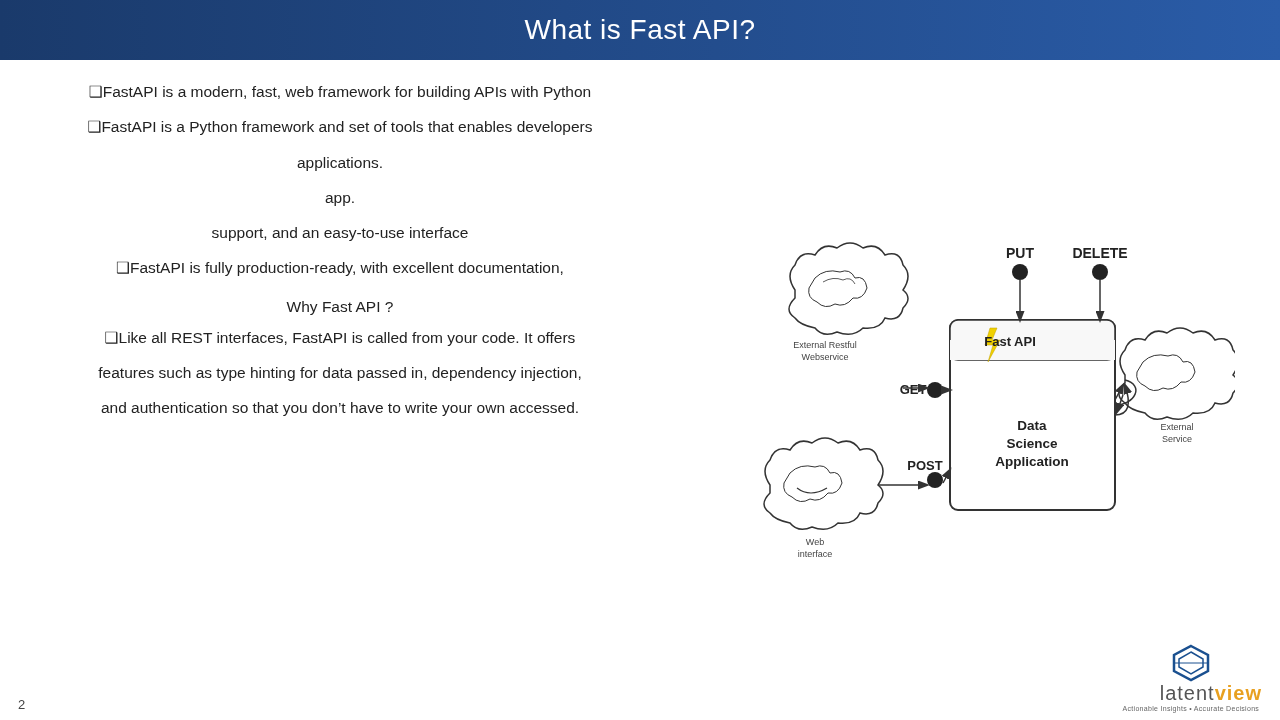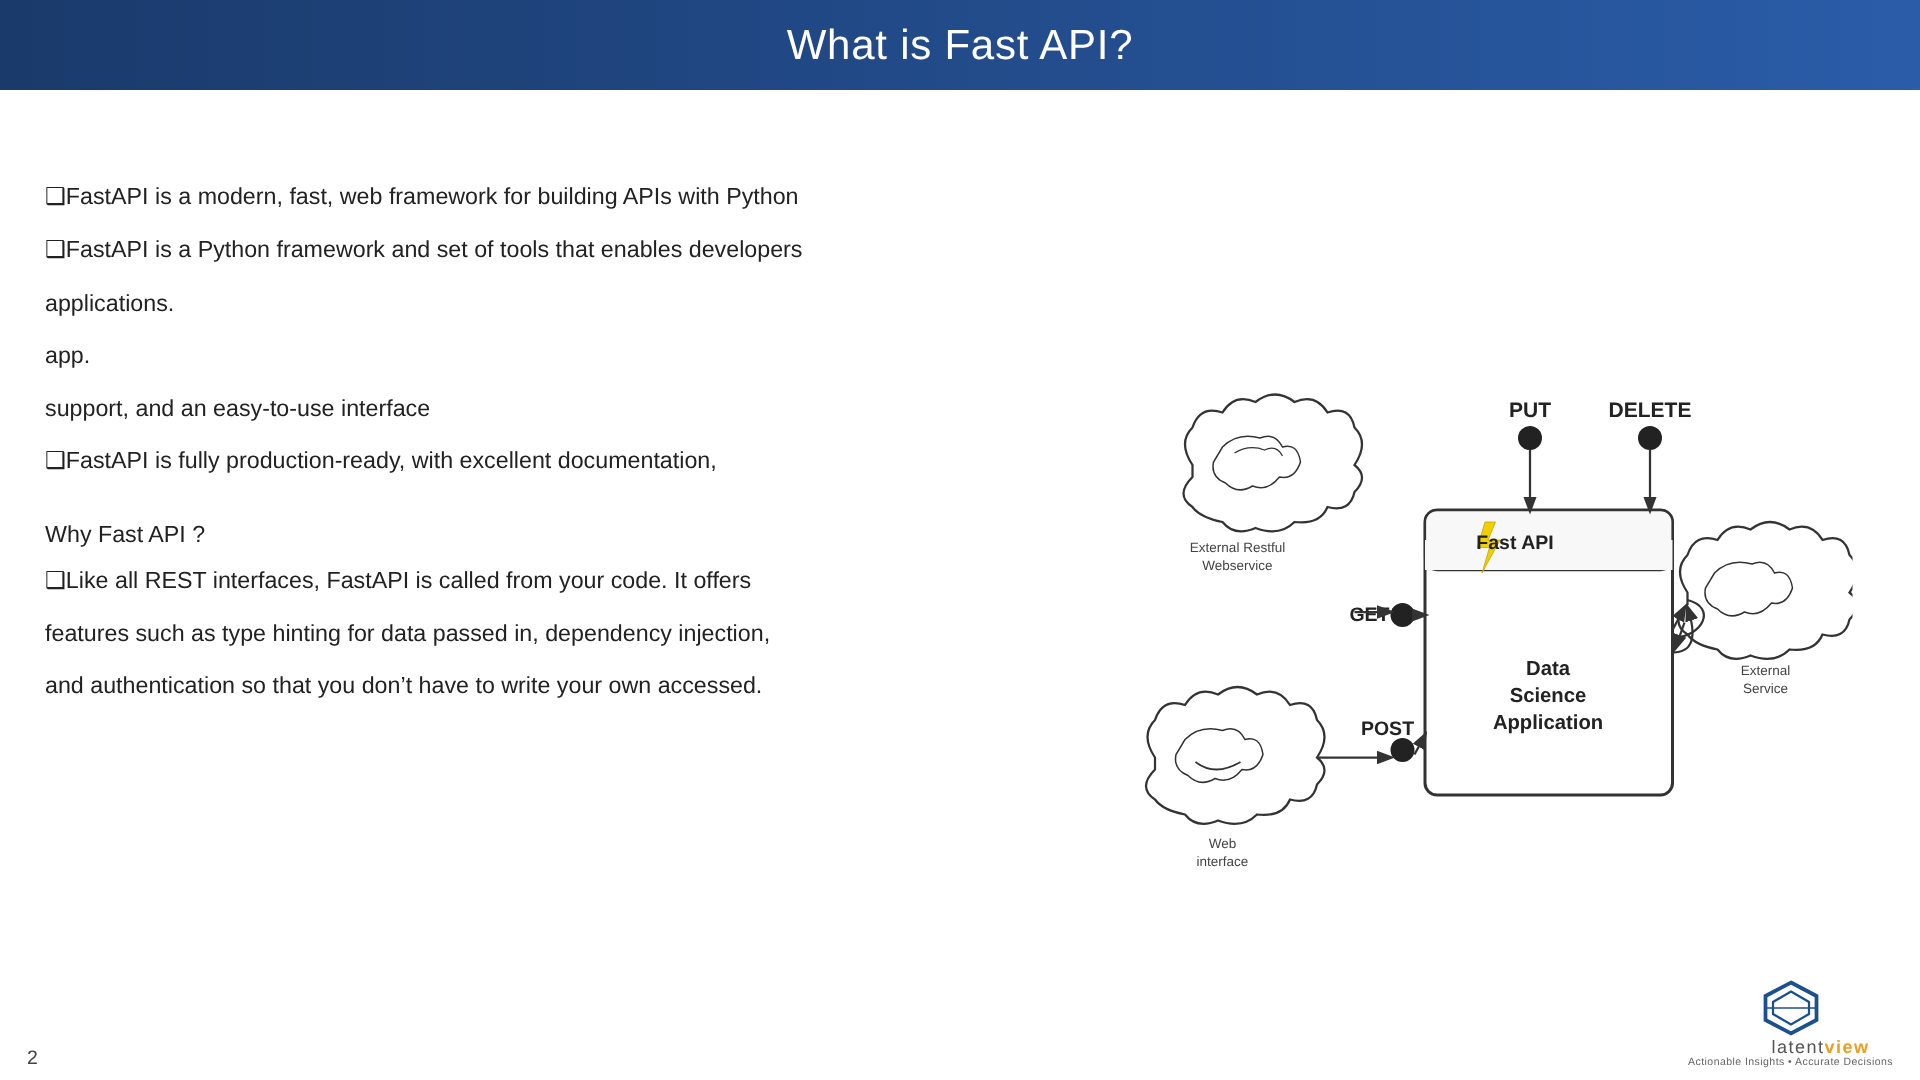--- a/index.html
+++ b/index.html
@@ -13,21 +13,20 @@
       position: relative;
     }
 
     .slide {
       width: 1280px;
       height: 720px;
       background: #ffffff;
       position: relative;
       display: flex;
       flex-direction: column;
-      gap: 40px;
     }
 
     .header {
       background: linear-gradient(to right, #1a3a6b, #2a5ca8);
       color: white;
       text-align: center;
       padding: 14px 20px;
       font-size: 28px;
       font-weight: 400;
       letter-spacing: 0.5px;
@@ -38,34 +37,35 @@
       flex: 1;
       padding: 0;
     }
 
     .left-panel {
       width: 680px;
       padding: 20px 30px 20px 30px;
       display: flex;
       flex-direction: column;
       gap: 0;
+      align-items: center;
     }
 
     .bullet-item {
       font-size: 15.5px;
       color: #222;
       line-height: 1.5;
       margin-bottom: 12px;
     }
 
     .why-heading {
       font-size: 15.5px;
       color: #222;
       font-weight: 400;
-      margin-top: 16px;
+      margin-top: 6px;
       margin-bottom: 10px;
     }
 
     .right-panel {
       flex: 1;
       display: flex;
       align-items: center;
       justify-content: center;
       padding: 10px 10px 10px 0;
       position: relative;
@@ -89,21 +89,21 @@
     .logo-area {
       position: absolute;
       bottom: 8px;
       right: 18px;
       display: flex;
       flex-direction: column;
       align-items: center;
     }
 
     .logo-text {
-      font-size: 12px;
+      font-size: 20px;
       font-weight: 300;
       letter-spacing: 1px;
       margin-left: 40px;
     }
 
     .logo-text .latent {
       color: #555;
     }
     .logo-text .view {
       color: #e8a020;

